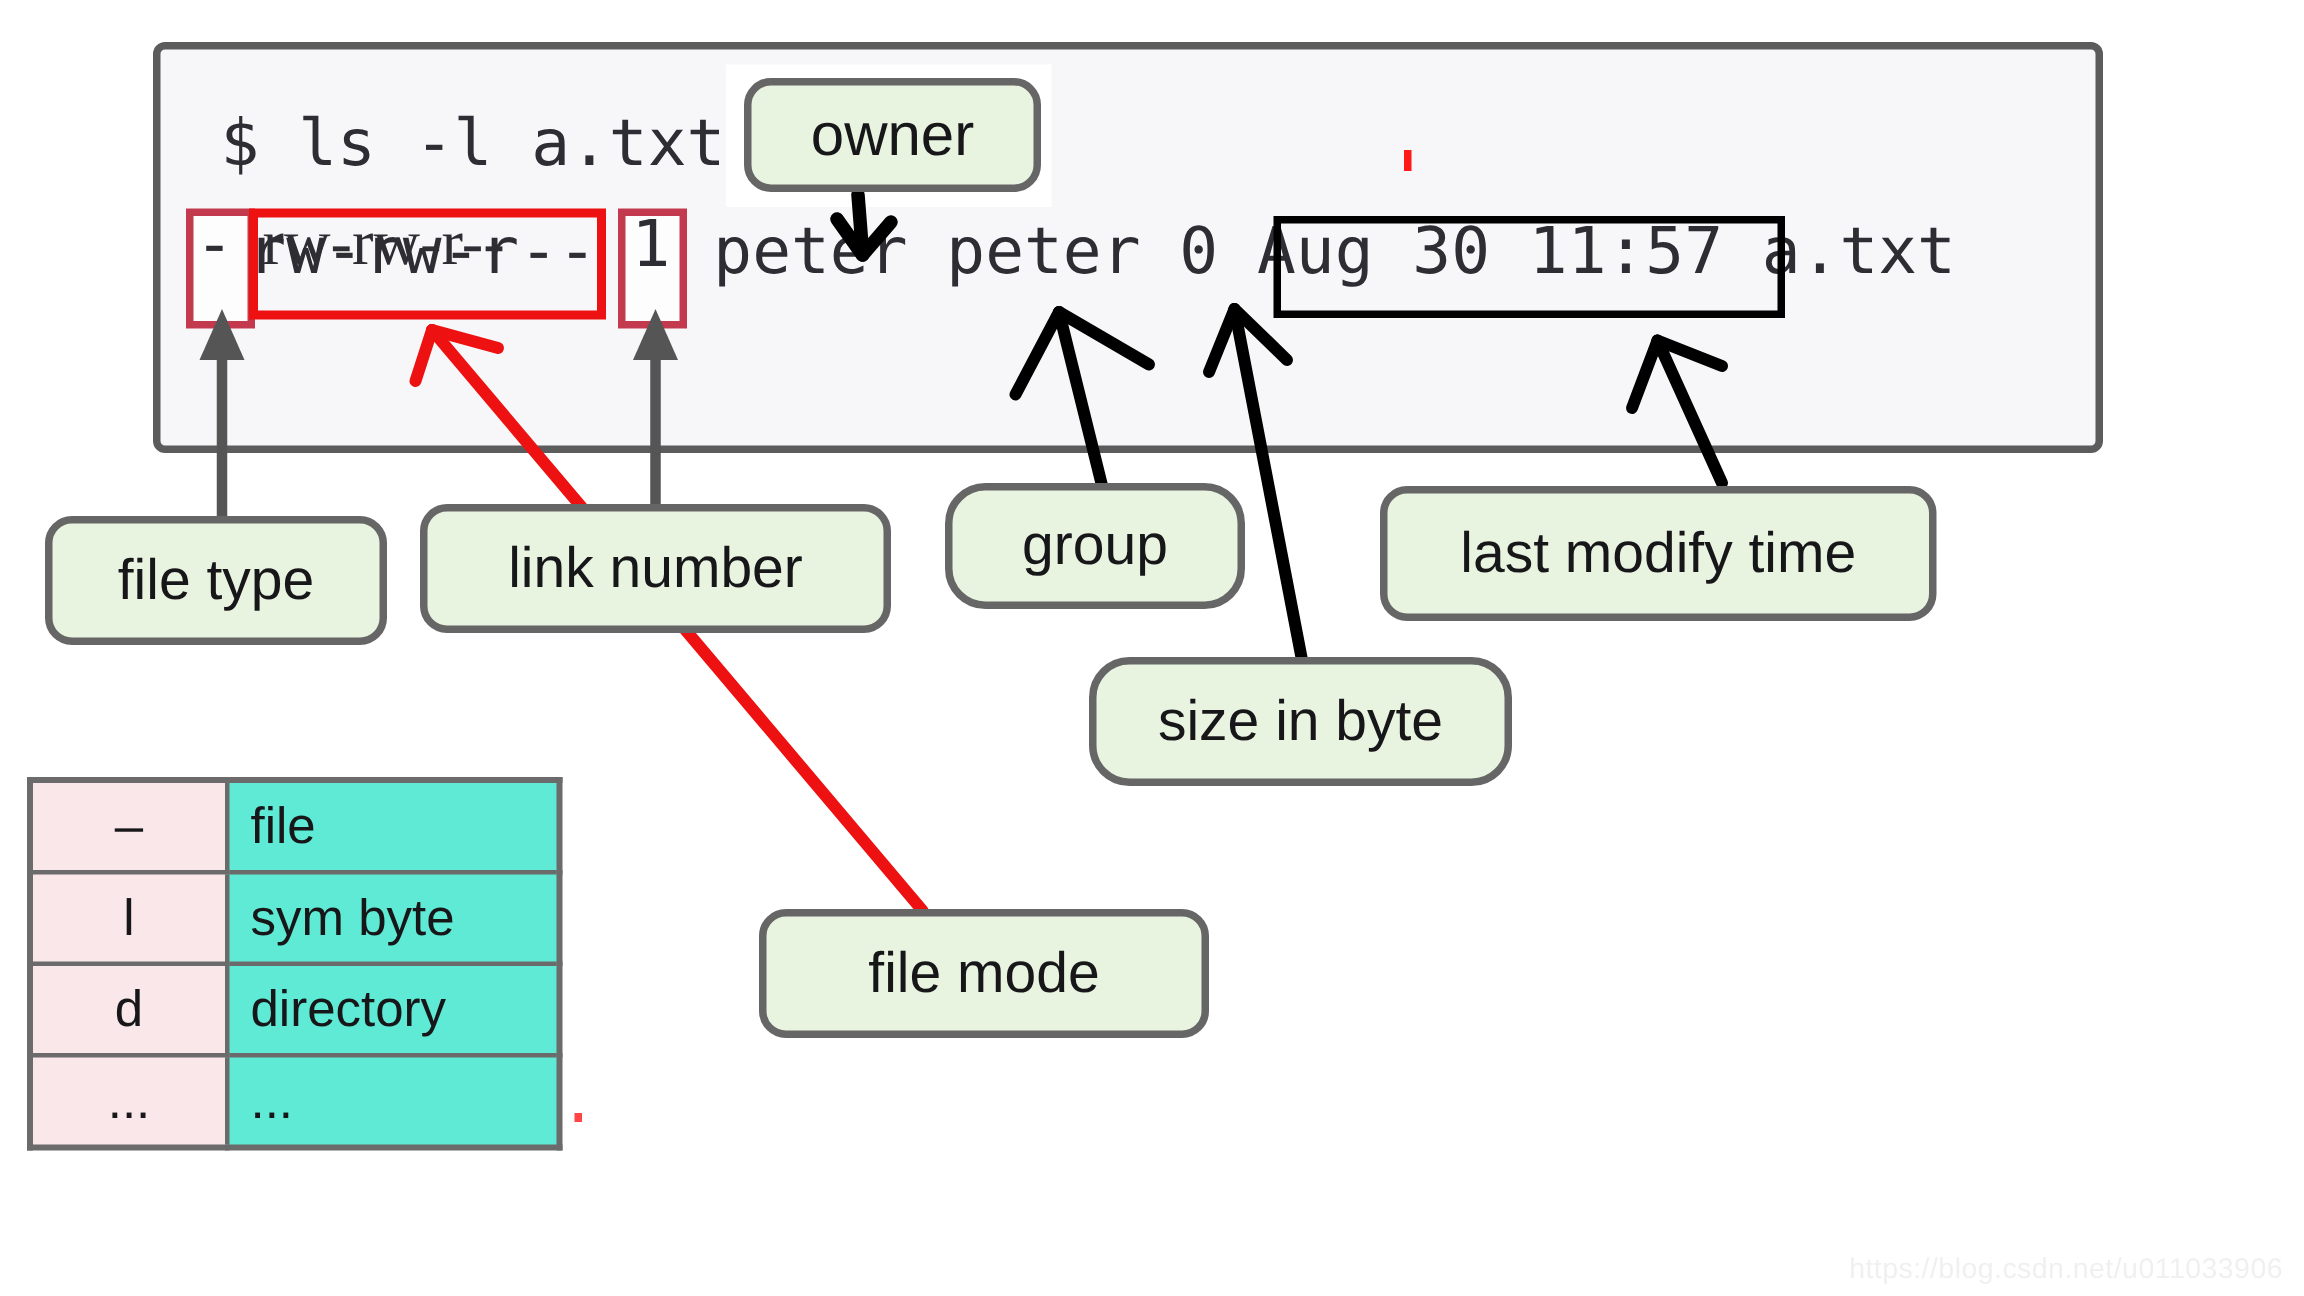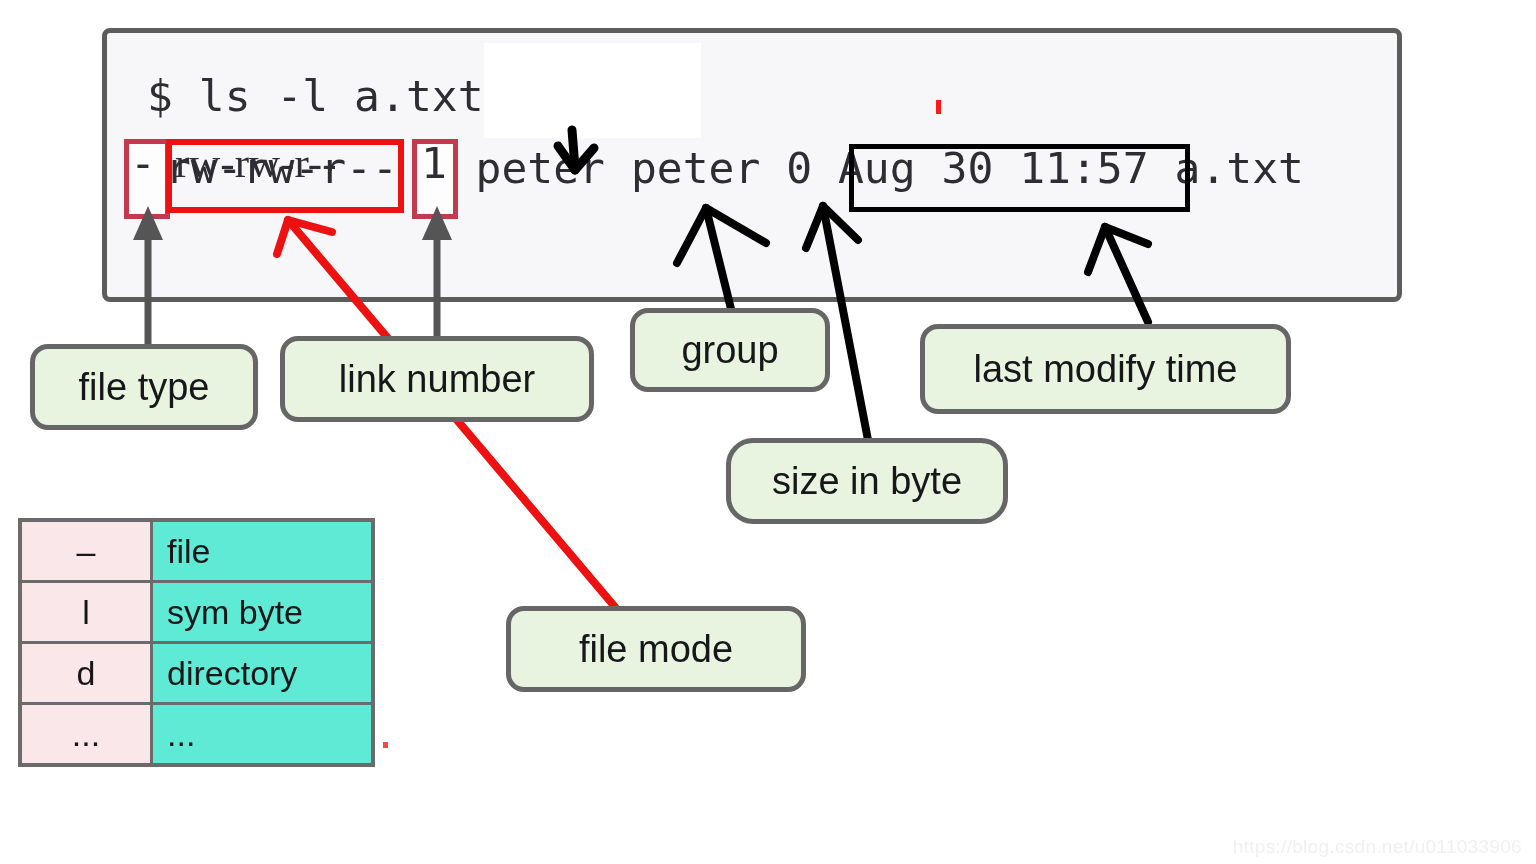--- a/index.html
+++ b/index.html
@@ -87,21 +87,21 @@
     align-items: center;
     justify-content: center;
     color: #17171a;
     font-family: "Liberation Sans", sans-serif;
     font-size: 38px;
     white-space: nowrap;
   }
   #callout-owner      { left: 496px; top: 52px;  width: 198px; height: 76px; font-size: 40px; }
   #callout-file-type  { left: 30px;  top: 344px; width: 228px; height: 86px; }
   #callout-link-num   { left: 280px; top: 336px; width: 314px; height: 86px; }
-  #callout-group      { left: 630px; top: 308px; width: 200px; height: 84px; }
+  #callout-group      { left: 630px; top: 322px; width: 200px; height: 84px; border-radius: 27px; }
   #callout-mtime      { left: 920px; top: 324px; width: 371px; height: 90px; }
   #callout-size       { left: 726px; top: 438px; width: 282px; height: 86px; border-radius: 27px; }
   #callout-file-mode  { left: 458px; top: 606px; width: 300px; height: 86px; margin-left: 48px; }
 
   
   #file-type-table {
     position: absolute;
     left: 18px;
     top: 518px;
     border-collapse: collapse;
@@ -205,20 +205,21 @@
     <g>
       <path d="M1148 322 L1105 227" stroke="#000000" stroke-width="8" fill="none" stroke-linecap="round"></path>
       <path d="M1105 227 L1088 272" stroke="#000000" stroke-width="8" fill="none" stroke-linecap="round"></path>
       <path d="M1105 227 L1148 244" stroke="#000000" stroke-width="8" fill="none" stroke-linecap="round"></path>
     </g>
 
     <rect x="936" y="100" width="5" height="14" fill="#ff1a1a"></rect>
     <rect x="383" y="742" width="5" height="6" fill="#ff4444"></rect>
   </svg>
 
+  <div class="callout" id="callout-owner">owner</div>
   <div class="callout" id="callout-file-type">file type</div>
   <div class="callout" id="callout-link-num">link number</div>
   <div class="callout" id="callout-group">group</div>
   <div class="callout" id="callout-mtime">last modify time</div>
   <div class="callout" id="callout-size">size in byte</div>
   <div class="callout" id="callout-file-mode">file mode</div>
 
   <table id="file-type-table">
     <tbody>
       <tr>

